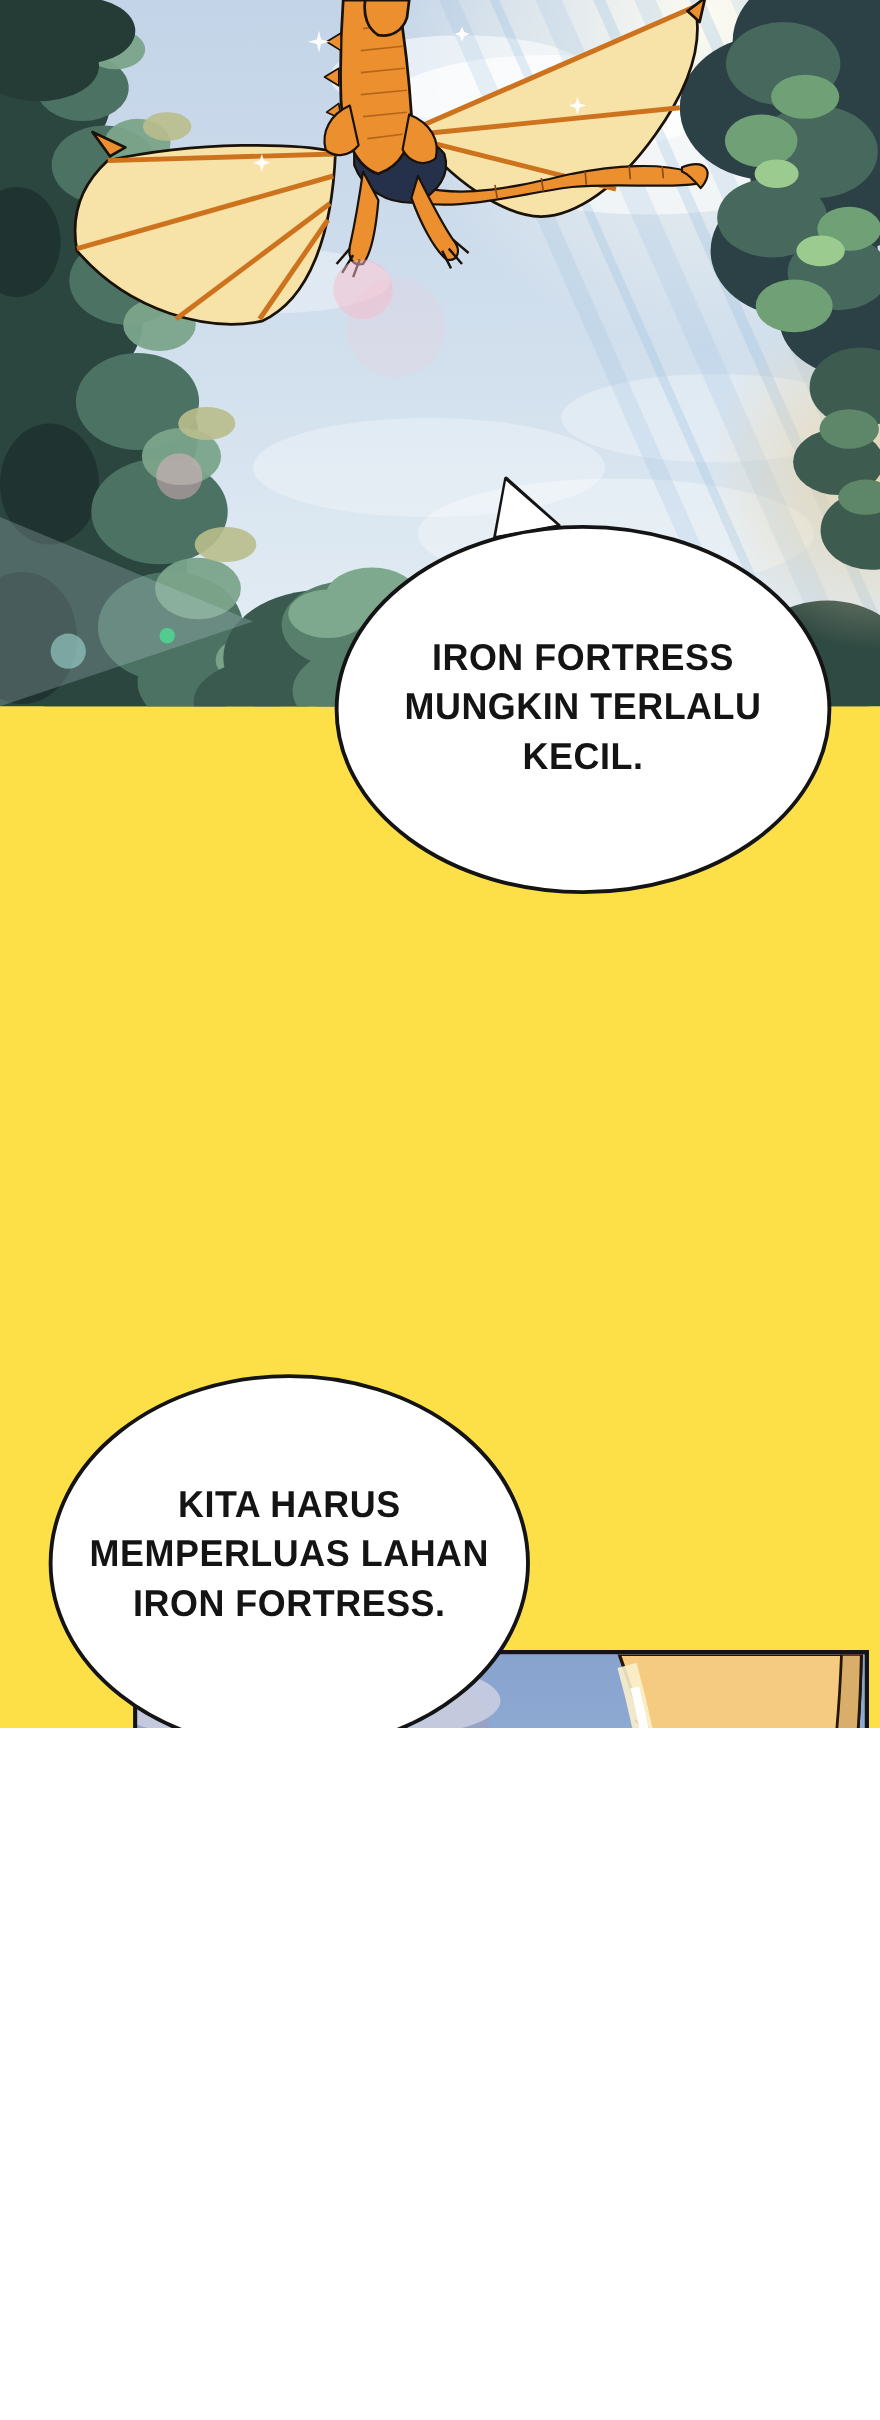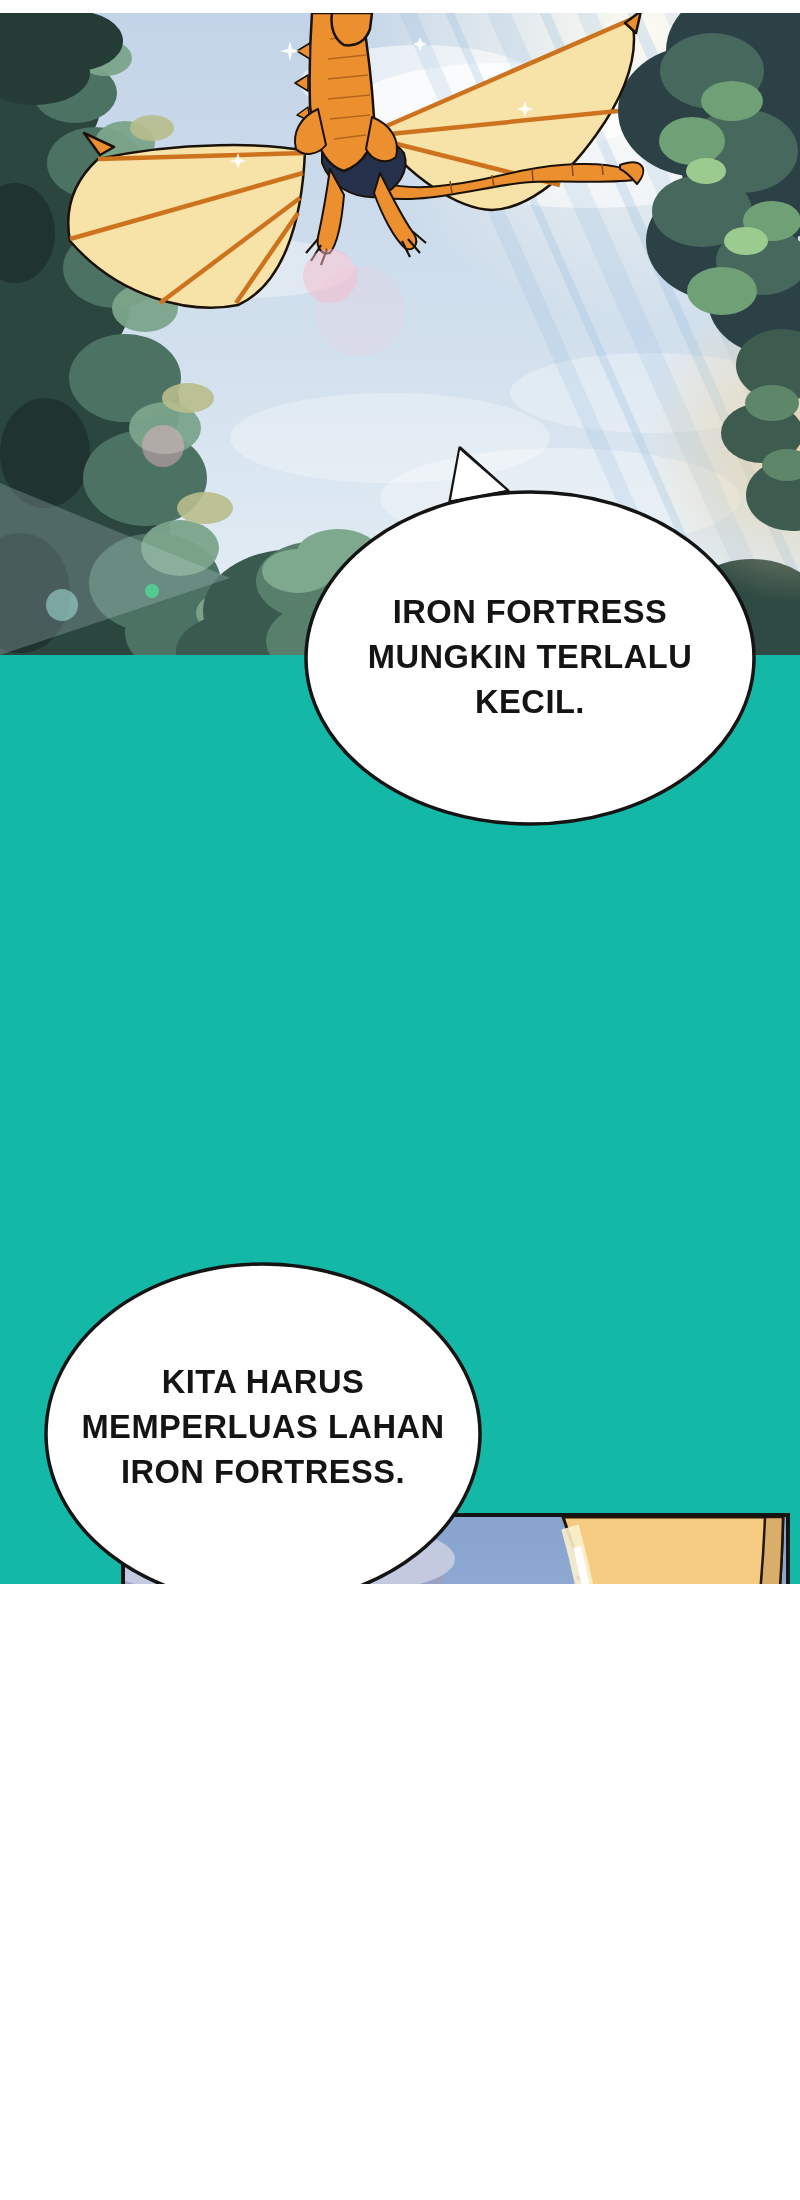--- a/index.html
+++ b/index.html
@@ -1,18 +1,18 @@
 <!DOCTYPE html>
 <html><head>
 <meta charset="utf-8">
 <style>
   html,body{margin:0;padding:0;background:#ffffff;}
   .page{
-    position:relative;width:800px;height:1571px;margin:13px auto;
-    background:#14b8a6;overflow:hidden;
+    position:relative;width:800px;height:1571px;margin:0 auto;
+    background:#fde047;overflow:hidden;
     font-family:"Liberation Sans", sans-serif;
   }
   .abs{position:absolute;}
   
   #panel-1{left:0;top:0;width:800px;height:642px;}
   
   .bubble-svg{pointer-events:none;}
   .bubble-text{
     position:absolute;text-align:center;color:#141414;
     font-weight:700;font-size:34px;line-height:45px;letter-spacing:.5px;

